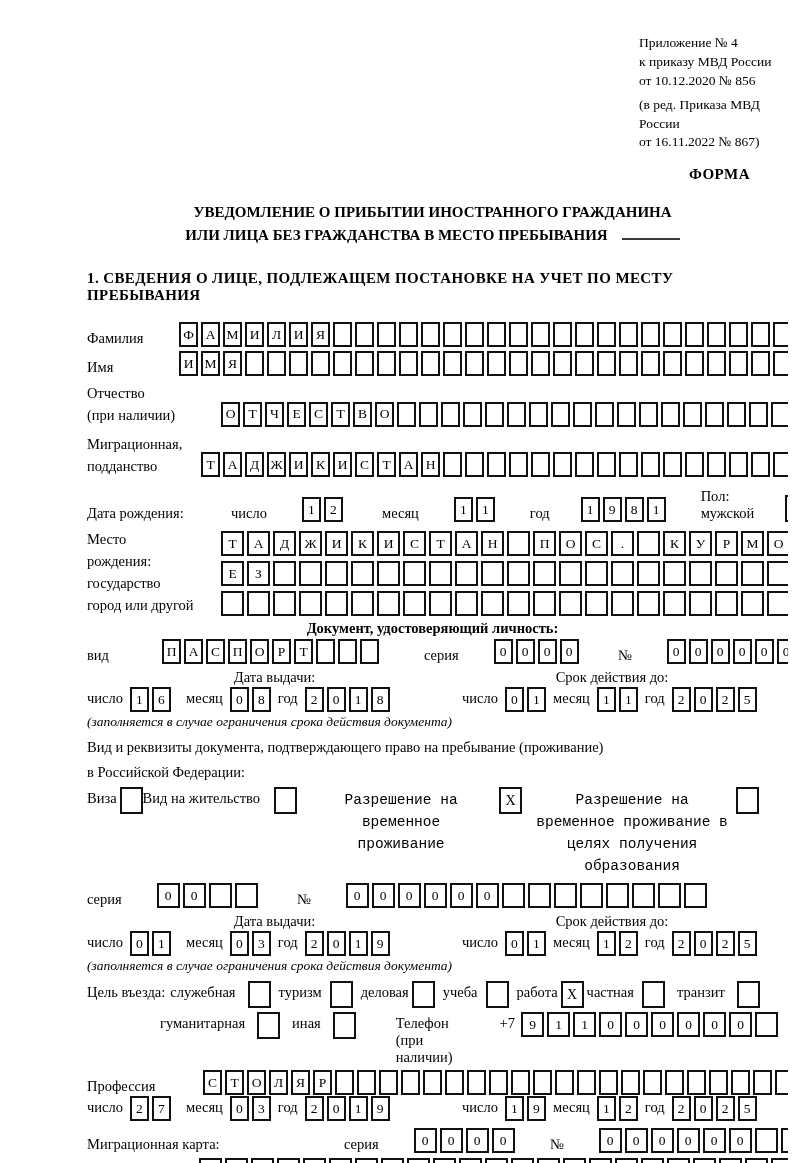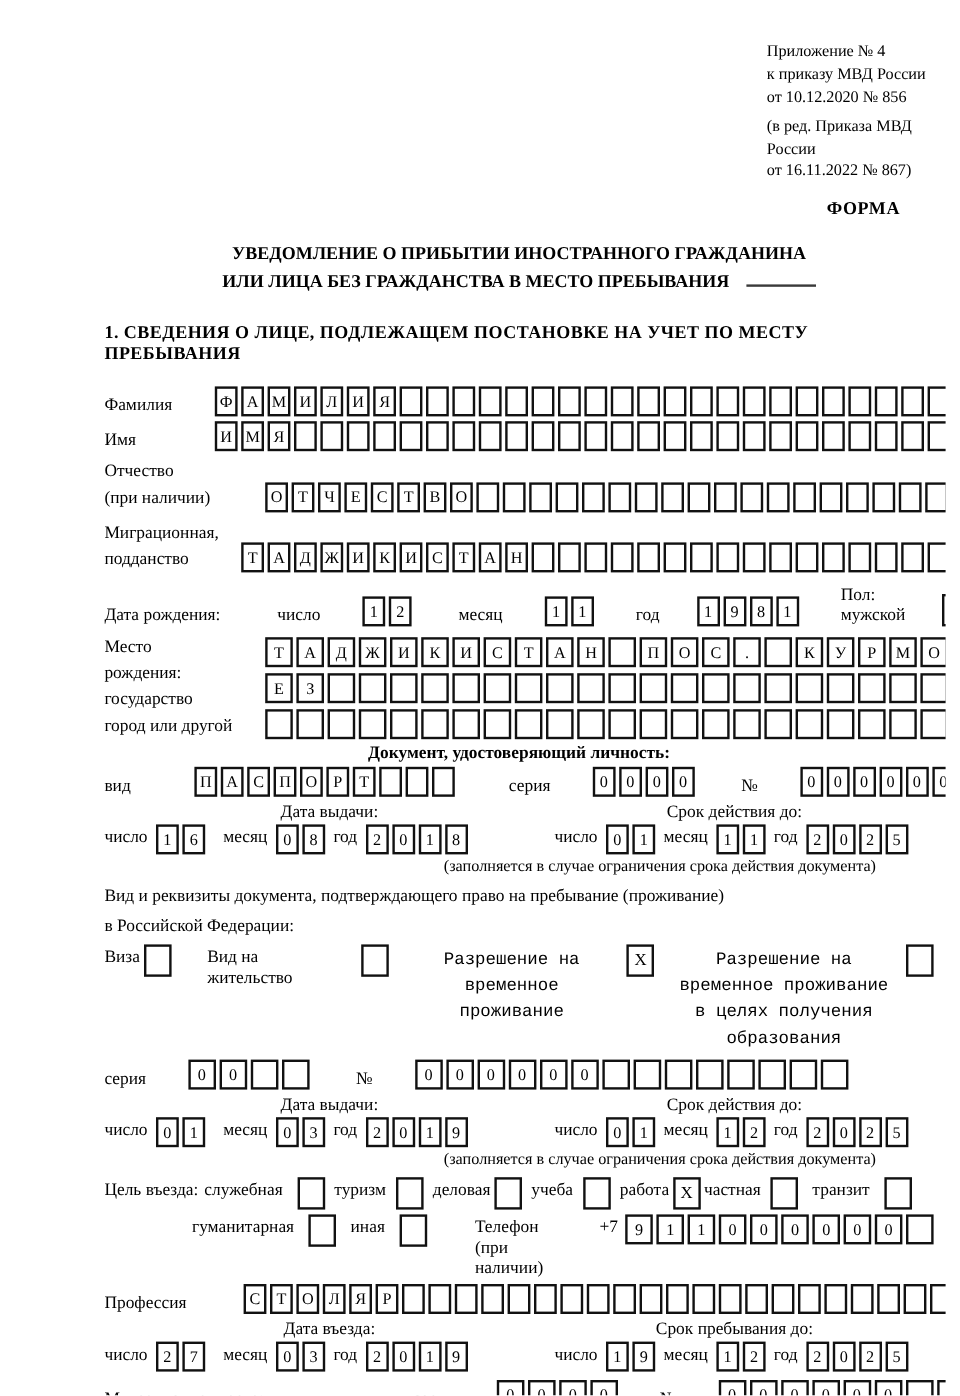--- a/index.html
+++ b/index.html
@@ -32,29 +32,29 @@
   .rows-col { display:flex; flex-direction:column; gap:5px; }
 
   .center-heading { text-align:center; font-weight:bold; margin-top:4px; font-size:14.5px; }
 
   .dates-caption { display:flex; margin-top:5px; }
   .dates-caption .dc-left { width:375px; text-align:center; }
   .dates-caption .dc-right { width:300px; text-align:center; }
   .dates-row { display:flex; margin-top:1px; }
   .dg { display:flex; gap:7px; align-items:flex-start; }
   .dg.left { width:375px; }
-  .restr-note { text-align:right; padding-right:48px; font-size:13.5px; margin-top:2px; }
+  .restr-note { text-align:left; padding-right:48px; font-size:13.5px; margin-top:2px;font-style:italic; }
 
   .intro { margin-top:6px; line-height:1.55; }
   .resdoc-row { display:flex; align-items:flex-start; margin-top:4px; }
   .opt-label-multi { text-align:center; line-height:1.5; padding-top:3px;font-family:Liberation Mono, monospace; }
   .w172 { width:172px; } .w192 { width:192px; }
 
   .inline-row { display:flex; align-items:flex-start; margin-top:4px; flex-wrap:nowrap; }
-  .ml8 { margin-left:8px; } .ml12 { margin-left:12px; } .ml14 { margin-left:14px; } .ml18 { margin-left:18px; } .ml30 { margin-left:30px; } .ml40 { margin-left:40px; } .ml87 { margin-left:73px; }
+  .ml8 { margin-left:8px; } .ml12 { margin-left:12px; } .ml14 { margin-left:14px; } .ml18 { margin-left:18px; } .ml30 { } .ml40 { margin-left:40px; } .ml87 { margin-left:73px; }
 </style>
 </head>
 <body>
 
 <div class="page">
 
   <div class="appendix">
     <div>Приложение № 4</div>
     <div>к приказу МВД России</div>
     <div>от 10.12.2020 № 856</div>
@@ -572,24 +572,20 @@
         <span class="cell"></span>
         <span class="cell"></span>
         <span class="cell"></span>
         <span class="cell"></span>
         <span class="cell"></span>
         <span class="cell"></span>
         <span class="cell"></span>
       </div>
   </div>
 
-  <div class="dates-caption">
-    <div class="dc-left">Дата въезда:</div>
-    <div class="dc-right">Срок пребывания до:</div>
-  </div>
   <div class="dates-row">
     <div class="dg left">
       <span class="word">число</span>
       <span class="cells">
           <span class="cell">2</span>
           <span class="cell">7</span>
         </span>
       <span class="word ml8">месяц</span>
       <span class="cells">
           <span class="cell">0</span>

